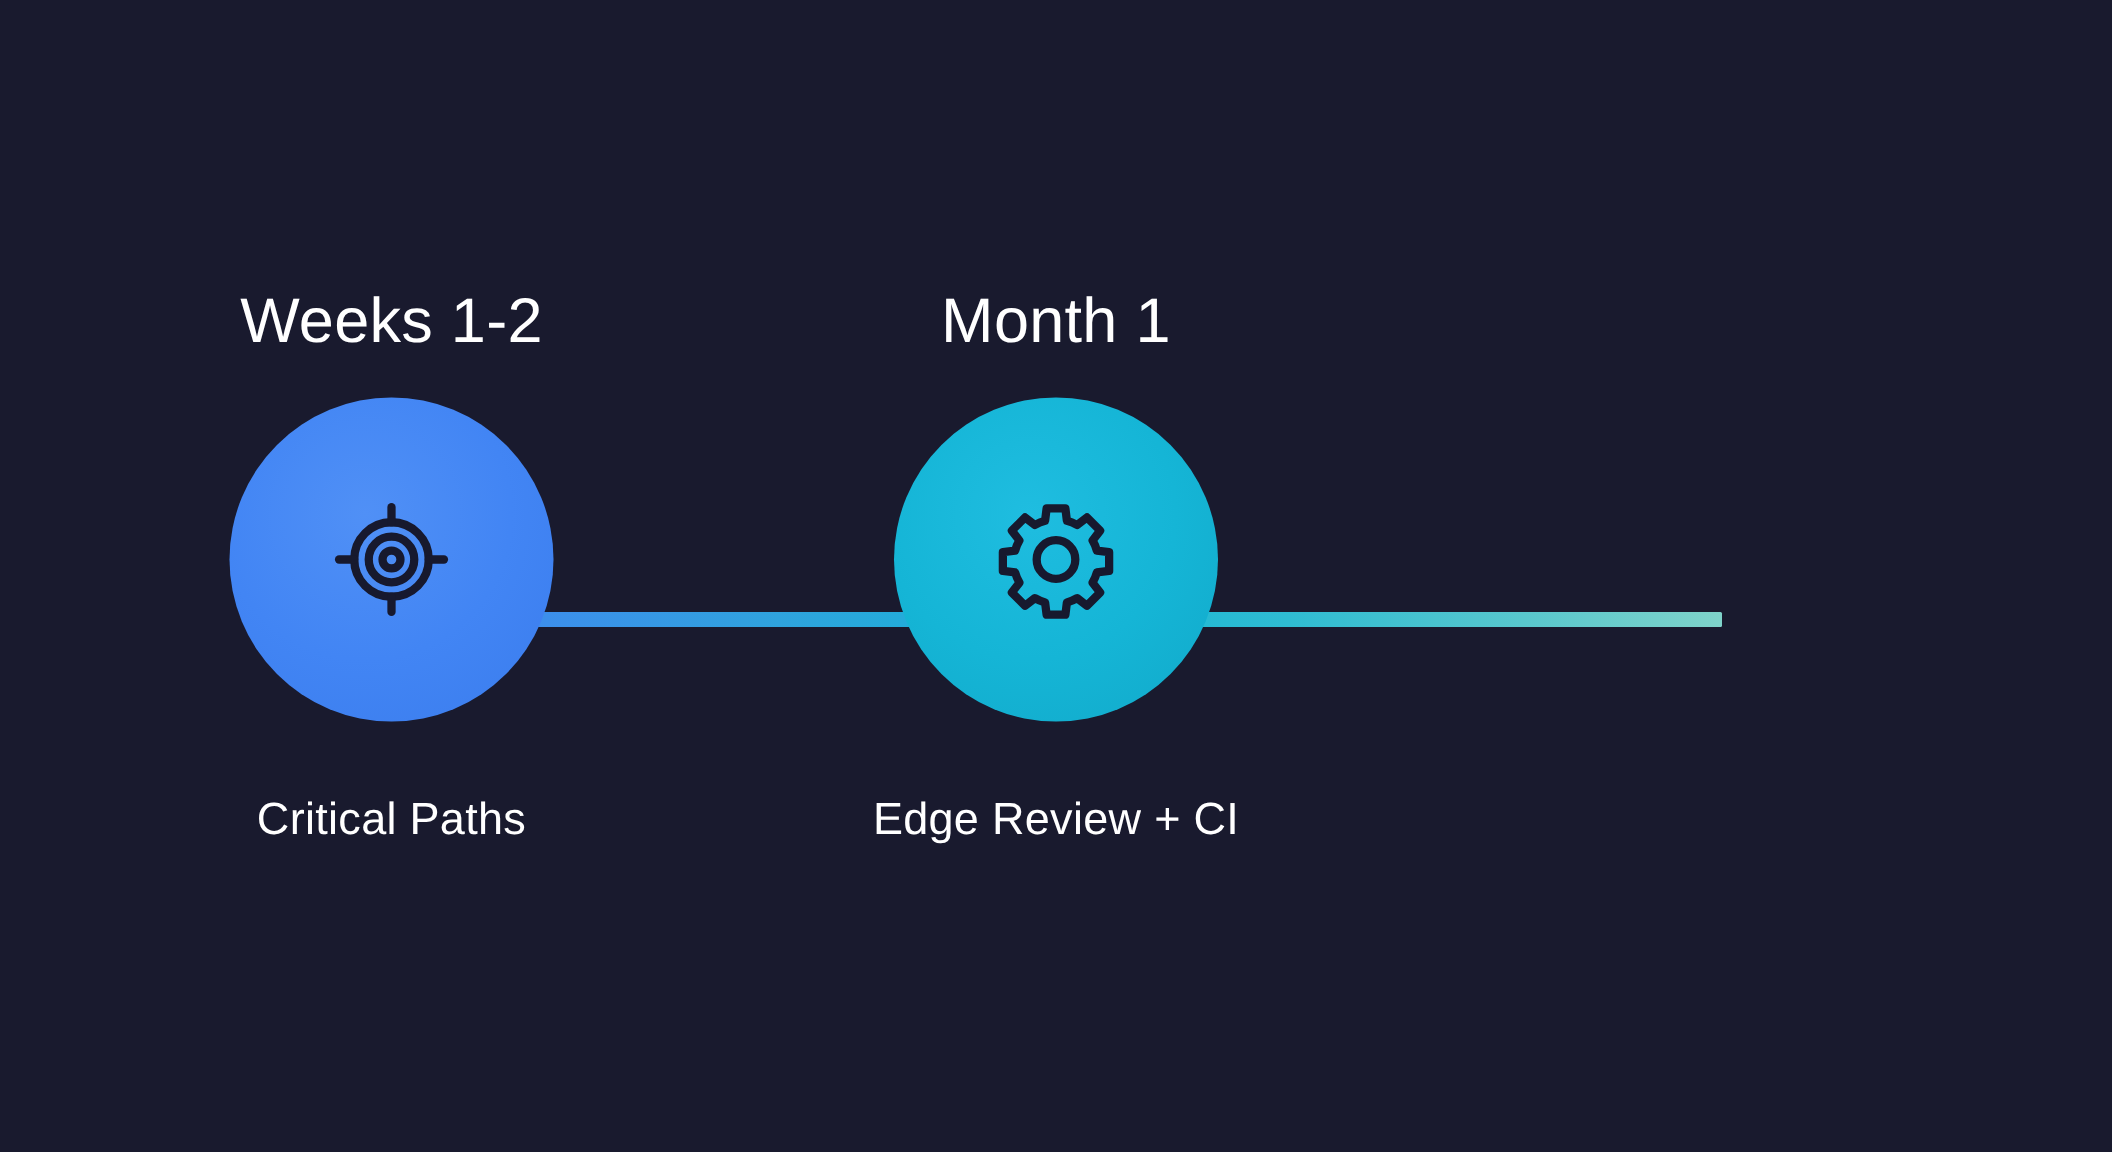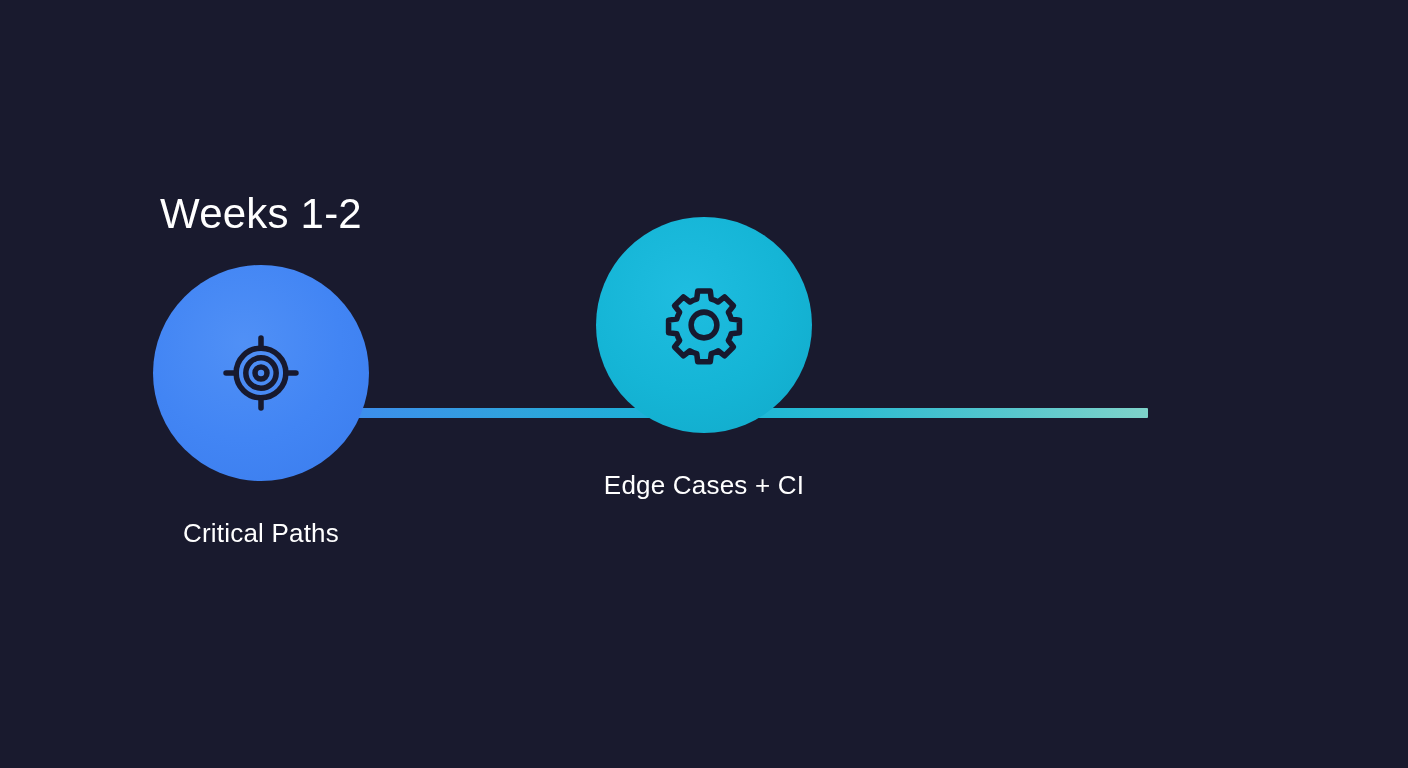--- a/index.html
+++ b/index.html
@@ -93,23 +93,23 @@
   }
   .stage-node svg * {
     stroke: #17192e;
     fill: none;
     stroke-width: 6;
     stroke-linecap: round;
     stroke-linejoin: round;
   }
 
   .stage-caption {
-    margin-top: 30px;
+    margin-top: 44px;
     color: #ffffff;
-    font-size: 26px;
+    font-size: 30px;
     font-weight: 400;
     line-height: 1;
     letter-spacing: 0.2px;
     white-space: nowrap;
     height: 44px;
     display: flex;
     align-items: center;
     justify-content: center;
   }
 </style>
@@ -133,25 +133,26 @@
           <line x1="50" y1="77" x2="50" y2="88"></line>
           <line x1="12" y1="50" x2="23" y2="50"></line>
           <line x1="77" y1="50" x2="88" y2="50"></line>
         </svg>
       </span>
     </div>
     <div class="stage-caption">Critical Paths</div>
   </div>
 
   <div class="stage" id="stage-1">
+    <div class="stage-period">Month 1</div>
     <div class="stage-node" id="node-1">
       <span>
         <svg viewBox="0 0 100 100" aria-hidden="true">
           <path d="M43.2 13 h13.6 l1.1 8.9 a30 30 0 0 1 7.4 3.1 l7.1 -5.5 l9.6 9.6 l-5.5 7.1 a30 30 0 0 1 3.1 7.4 l8.9 1.1 v13.6 l-8.9 1.1 a30 30 0 0 1 -3.1 7.4 l5.5 7.1 l-9.6 9.6 l-7.1 -5.5 a30 30 0 0 1 -7.4 3.1 l-1.1 8.9 h-13.6 l-1.1 -8.9 a30 30 0 0 1 -7.4 -3.1 l-7.1 5.5 l-9.6 -9.6 l5.5 -7.1 a30 30 0 0 1 -3.1 -7.4 l-8.9 -1.1 v-13.6 l8.9 -1.1 a30 30 0 0 1 3.1 -7.4 l-5.5 -7.1 l9.6 -9.6 l7.1 5.5 a30 30 0 0 1 7.4 -3.1 z"></path>
           <circle cx="50" cy="50" r="14"></circle>
         </svg>
       </span>
     </div>
-    <div class="stage-caption">Edge Cases + CI</div>
+    <div class="stage-caption">Edge Review + CI</div>
   </div>
 
 
 </div>
 
 </body></html>

